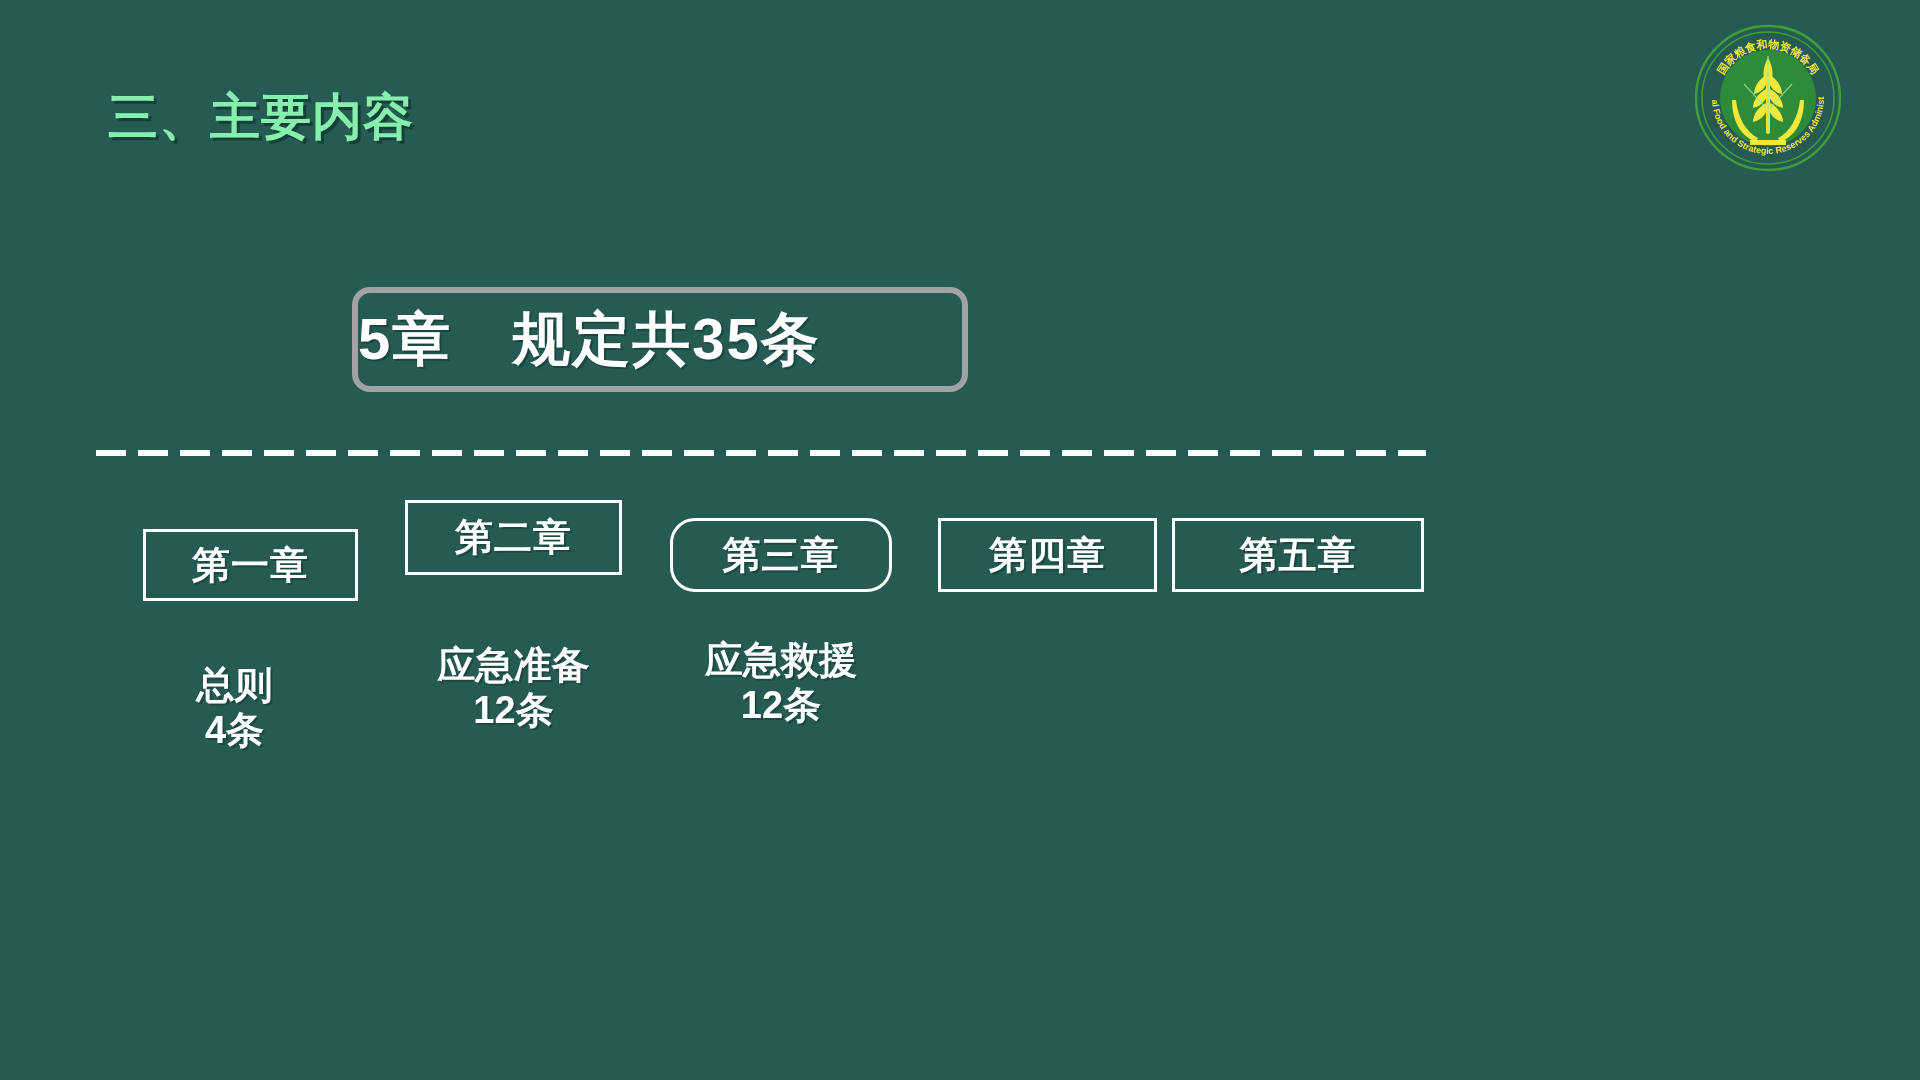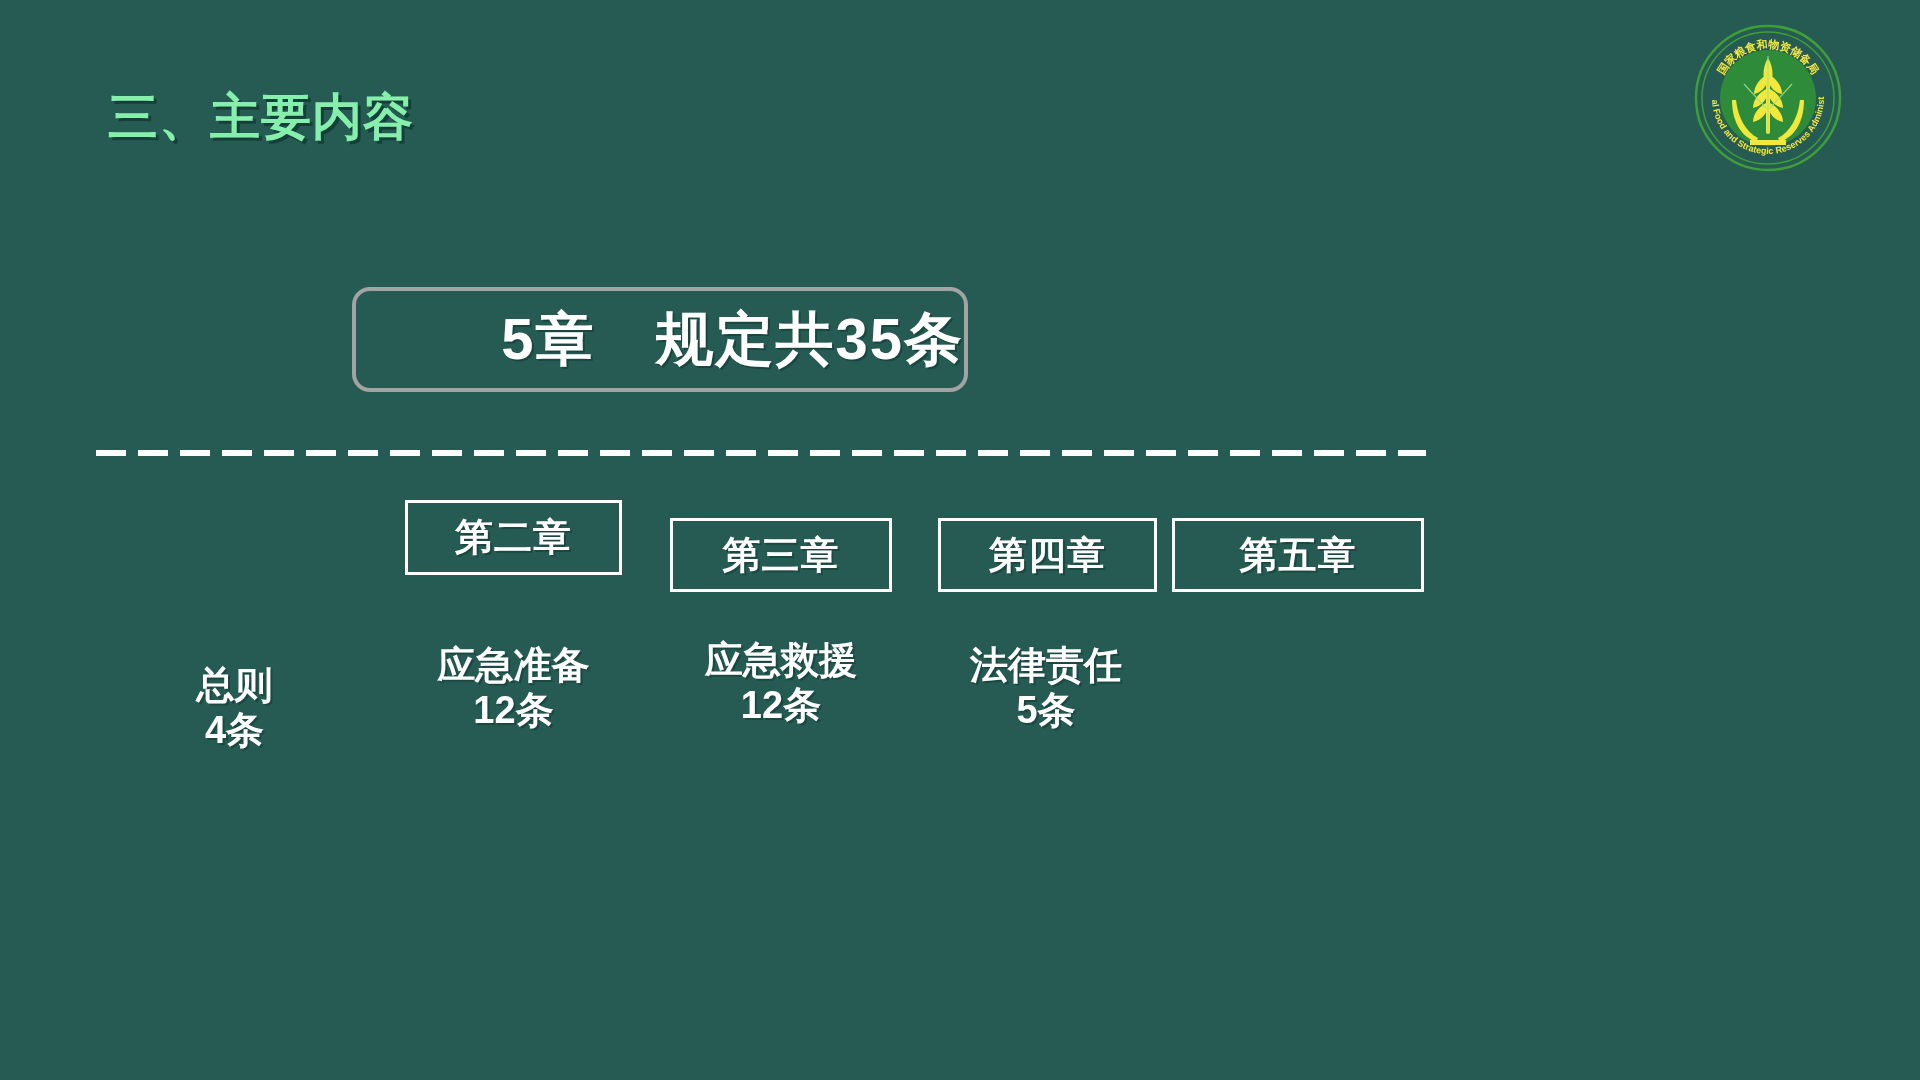--- a/index.html
+++ b/index.html
@@ -39,25 +39,25 @@
   }
 
   
   #summary-box {
     position: absolute;
     left: 352px;
     top: 287px;
     width: 616px;
     height: 105px;
     box-sizing: border-box;
-    border: 4px solid #a3a3a3;
+    border: 6px solid #a3a3a3;
     border-radius: 18px;
     display: flex;
     align-items: center;
-    justify-content: flex-end;
+    justify-content: flex-start;
   }
   #summary-text {
     font-size: 58px;
     font-weight: bold;
     color: #ffffff;
     letter-spacing: 2px;
     white-space: pre;
     text-shadow: 2px 2px 0 rgba(12, 44, 40, 0.45);
   }
 
@@ -91,21 +91,21 @@
     font-weight: bold;
     color: #ffffff;
     letter-spacing: 1px;
     white-space: nowrap;
     text-shadow: 2px 2px 0 rgba(12, 44, 40, 0.4);
   }
 
   
   #chapter-box-0 { left: 143px; top: 529px; width: 215px; height: 72px; }
   #chapter-box-1 { left: 405px; top: 500px; width: 217px; height: 75px; }
-  #chapter-box-2 { left: 670px; top: 518px; width: 222px; height: 74px; }
+  #chapter-box-2 { left: 670px; top: 518px; width: 222px; height: 74px; border-radius: 25px; }
   #chapter-box-3 { left: 938px; top: 518px; width: 219px; height: 74px; font-family: Liberation Serif, serif; }
   #chapter-box-4 { left: 1172px; top: 518px; width: 252px; height: 74px; }
 
   
   .chapter-caption {
     position: absolute;
     text-align: center;
     color: #ffffff;
     font-weight: bold;
     font-size: 38px;
@@ -168,20 +168,23 @@
       </text>
     </svg>
   </div>
 
   <div id="summary-box">
     <span id="summary-text">5章　规定共35条</span>
   </div>
 
   <div id="divider"></div>
 
+  <div class="chapter-box" id="chapter-box-0">
+    <span class="chapter-label">第一章</span>
+  </div>
   <div class="chapter-box" id="chapter-box-1">
     <span class="chapter-label">第二章</span>
   </div>
   <div class="chapter-box" id="chapter-box-2">
     <span class="chapter-label">第三章</span>
   </div>
   <div class="chapter-box" id="chapter-box-3">
     <span class="chapter-label">第四章</span>
   </div>
   <div class="chapter-box" id="chapter-box-4">
@@ -193,18 +196,14 @@
     <span class="caption-count">4条</span>
   </div>
   <div class="chapter-caption" id="chapter-caption-1">
     <span>应急准备</span>
     <span class="caption-count">12条</span>
   </div>
   <div class="chapter-caption" id="chapter-caption-2">
     <span>应急救援</span>
     <span class="caption-count">12条</span>
   </div>
-  <div class="chapter-caption" id="chapter-caption-3">
-    <span>法律责任</span>
-    <span class="caption-count">5条</span>
-  </div>
 
 </div>
 
 </body></html>

